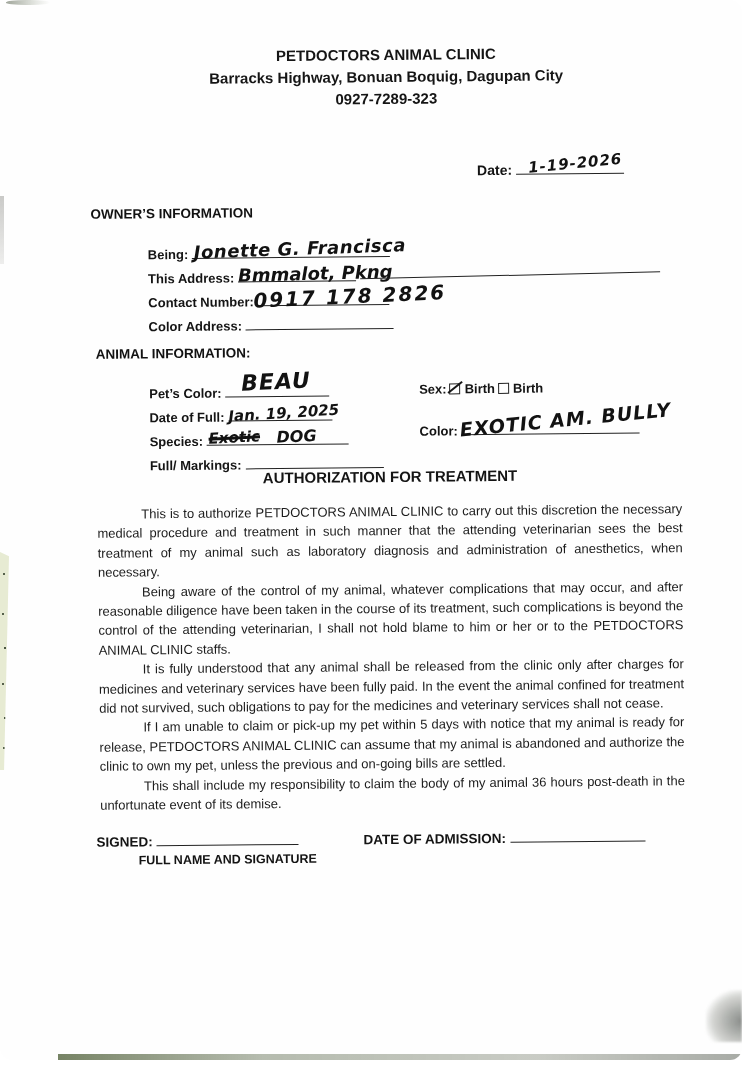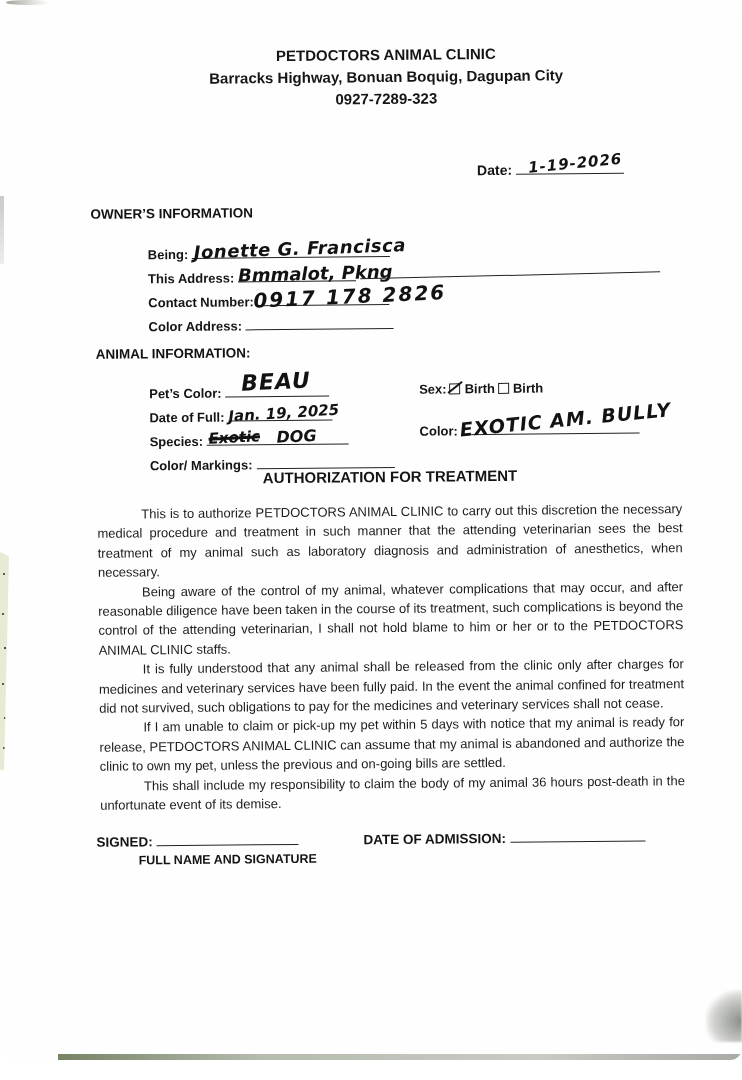--- a/index.html
+++ b/index.html
@@ -101,21 +101,21 @@
 
     <div class="row" style="left:150px;top:404px;">
       <span class="lbl">Date of Full:</span><span class="line" style="width:104px;"><span class="hw" style="font-size:15px;left:0;bottom:-2px;transform:rotate(-3deg);">Jan. 19, 2025</span></span>
     </div>
 
     <div class="row" style="left:150px;top:428px;">
       <span class="lbl">Species:</span><span class="line" style="width:142px;"><span class="hw strike" style="font-size:15px;left:2px;bottom:-2px;transform:rotate(-2deg);">Exotic</span><span class="hw" style="font-size:16px;left:70px;bottom:-2px;transform:rotate(-2deg);">DOG</span></span>
     </div>
 
     <div class="row" style="left:150px;top:452px;">
-      <span class="lbl">Color/ Markings:</span><span class="line" style="width:138px;"></span>
+      <span class="lbl">Full/ Markings:</span><span class="line" style="width:138px;"></span>
     </div>
 
     <div class="row" style="left:420px;top:380px;">
       <span class="lbl">Sex:</span><span class="cb"><span class="slash"></span></span><span class="lbl">Birth</span><span class="cb"></span><span class="lbl">Birth</span>
     </div>
 
     <div class="row" style="left:420px;top:420px;">
       <span class="lbl">Color:</span><span class="line" style="width:178px;"><span class="hw" style="font-size:19px;letter-spacing:1px;left:-2px;bottom:3px;transform:rotate(-5deg);">EXOTIC AM. BULLY</span></span>
     </div>
 

